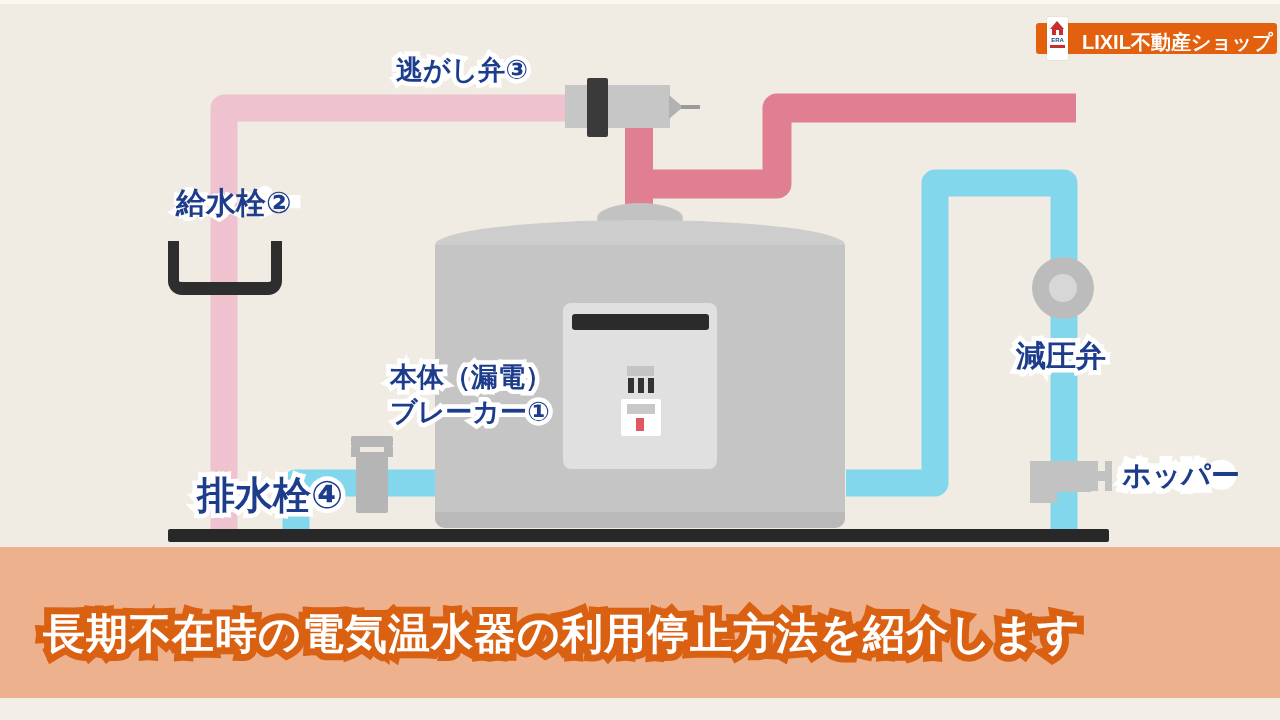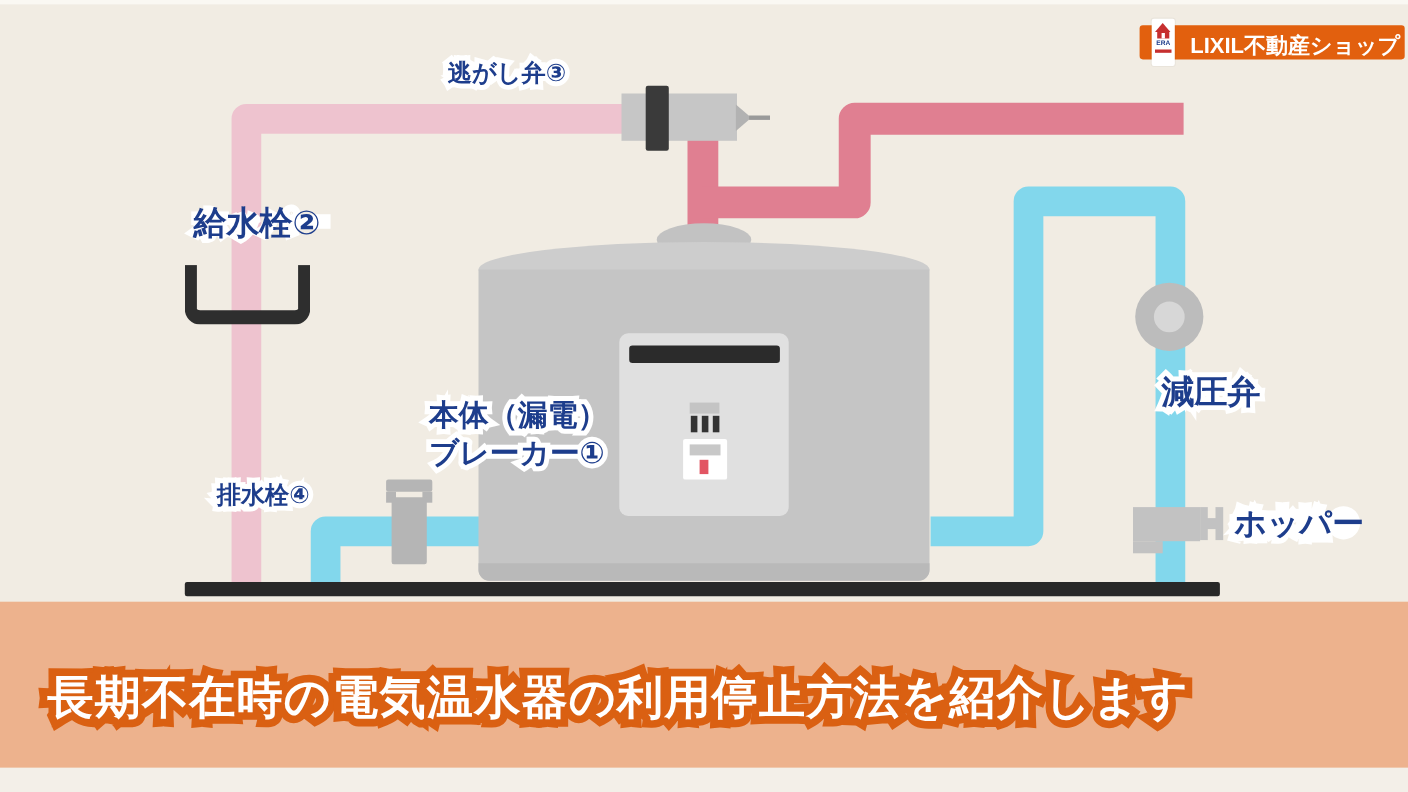--- a/index.html
+++ b/index.html
@@ -58,25 +58,25 @@
 
   
   .ground{left:168px;top:529px;width:941px;height:13px;background:#282828;border-radius:2px;}
   .band{left:0;top:547px;width:1280px;height:151px;background:#edb28d;}
 
   
   .lbl{position:absolute;z-index:10;font-weight:800;white-space:nowrap;color:#1d3d8c;}
   .lbl-t{position:relative;display:inline-block;z-index:10;}
   .lbl-t::before{content:attr(data-text);position:absolute;left:0;top:0;z-index:-1;color:#fff;
     -webkit-text-stroke:9px #ffffff;paint-order:stroke fill;}
-  .lbl-relief{left:407px;top:52px;font-size:22px;}
+  .lbl-relief{left:396px;top:52px;font-size:27px;}
   .lbl-hopper{left:176px;top:183px;font-size:30px;}
   .lbl-breaker{left:390px;top:360px;width:220px;text-align:left;font-size:27px;line-height:35px;}
-  .lbl-prv{left:1056px;top:336px;font-size:30px;}
-  .lbl-drain{left:197px;top:435px;font-size:22px;}
+  .lbl-prv{left:1016px;top:336px;font-size:30px;}
+  .lbl-drain{left:197px;top:470px;font-size:38px;}
   .lbl-supply{left:1122px;top:456px;font-size:29px;}
 
   
   .caption-wrap{left:0;top:606px;width:1124px;text-align:center;z-index:10;}
   .caption-t{position:relative;display:inline-block;z-index:10;font-size:42px;font-weight:800;color:#ffffff;white-space:nowrap;letter-spacing:1px;}
   .caption-t::before{content:attr(data-text);position:absolute;left:0;top:0;z-index:-1;color:#da6012;
     -webkit-text-stroke:14px #da6012;paint-order:stroke fill;}
 
   
   .logo{left:1036px;top:23px;width:241px;height:31px;background:#e2600e;border-radius:3px;z-index:12;}

